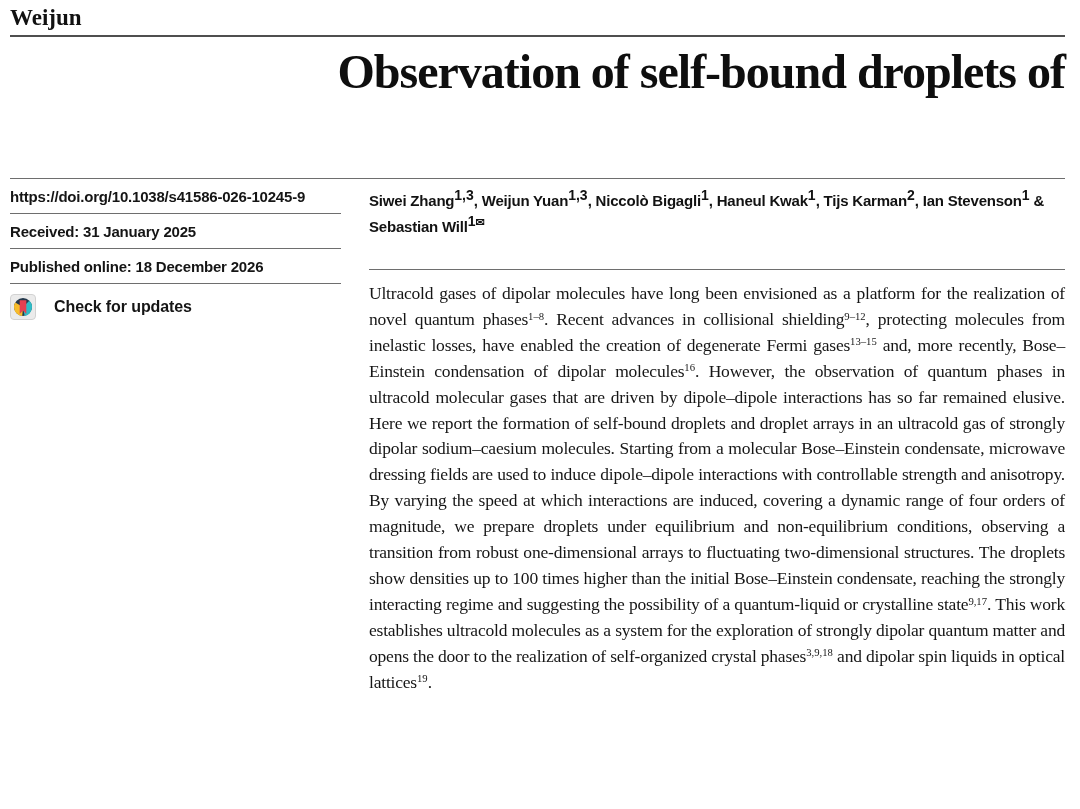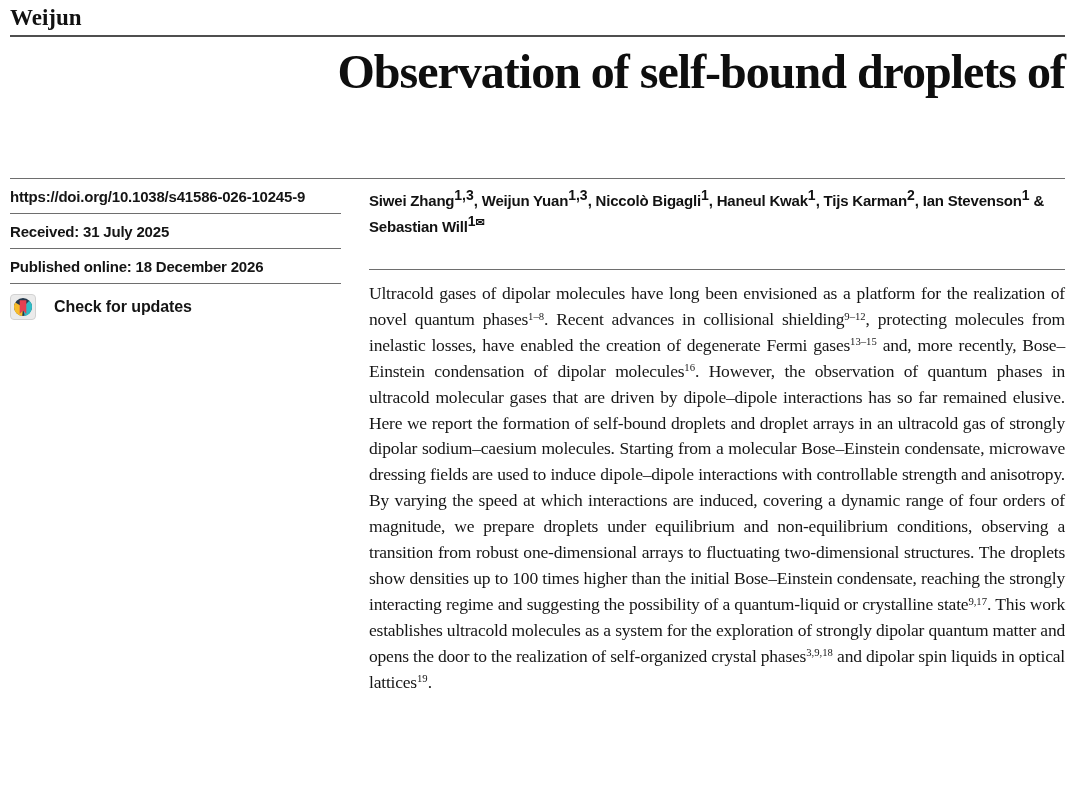--- a/index.html
+++ b/index.html
@@ -111,21 +111,21 @@
   <div class="kicker">Weijun</div>
 
   <h1 class="title">
     <span class="tline">Observation of self-bound droplets of</span>
   </h1>
 
   <div class="band">
 
     <div class="leftcol">
       <div class="metarow">https://doi.org/10.1038/s41586-026-10245-9</div>
-      <div class="metarow">Received: 31 July 2025</div>
+      <div class="metarow">Received: 31 January 2025</div>
       <div class="metarow">Published online: 18 December 2026</div>
       <div class="check">
         <svg width="26" height="26" viewBox="0 0 26 26">
           <rect x="0.5" y="0.5" width="25" height="25" rx="3.5" fill="var(--cm-bg, #ebebeb)" stroke="var(--cm-border, #d2d2d2)"></rect>
           <circle cx="13" cy="13" r="9" fill="var(--cm-navy, #24394c)"></circle>
           <path d="M13,13 L19.36,6.64 A9,9 0 0 1 14.56,21.86 Z" fill="var(--cm-teal, #2fbcc6)"></path>
           <path d="M13,13 L12.22,21.97 A9,9 0 0 1 5.21,8.5 Z" fill="var(--cm-yellow, #f7bc2b)"></path>
           <path d="M9.7,6.3 H16.3 V19.9 L13,16.5 L9.7,19.9 Z" fill="var(--cm-red, #e54152)"></path>
         </svg>
         <span>Check for updates</span>

